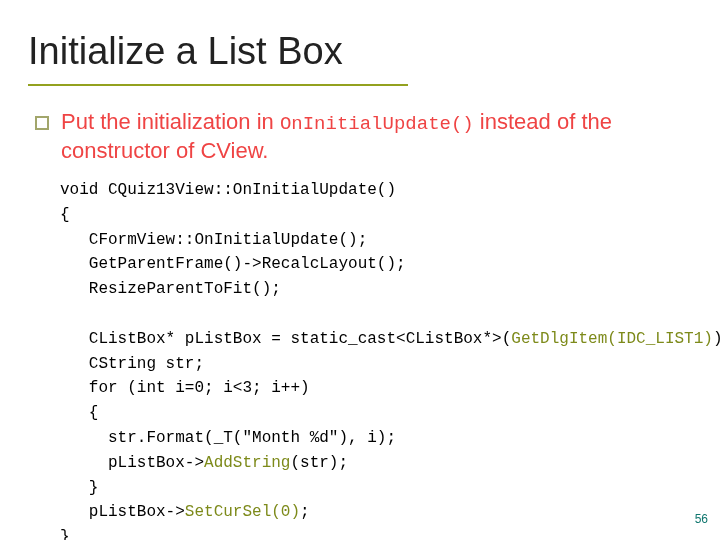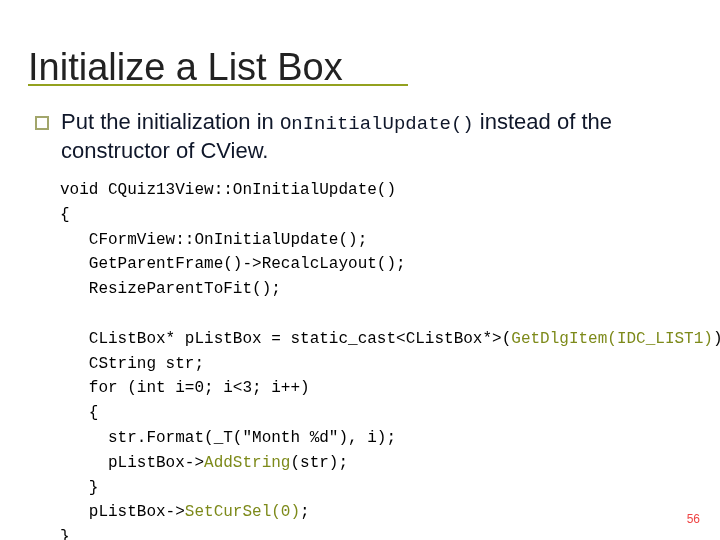--- a/index.html
+++ b/index.html
@@ -13,21 +13,21 @@
   }
   .slide {
     position: relative;
     width: 720px;
     height: 540px;
     box-sizing: border-box;
   }
   .title {
     position: absolute;
     left: 28px;
-    top: 46px;
+    top: 30px;
     font-size: 38px;
     color: #222;
     font-weight: normal;
   }
   .title-underline {
     position: absolute;
     left: 28px;
     top: 84px;
     width: 380px;
     height: 2px;
@@ -45,45 +45,45 @@
     flex: 0 0 auto;
     width: 14px;
     height: 14px;
     border: 2px solid #a2a66b;
     box-sizing: border-box;
     margin-top: 8px;
     margin-right: 12px;
   }
   .bullet-text {
     font-size: 22px;
-    color: #0f172a;
+    color: #ef4444;
     line-height: 1.25;
   }
   .bullet-text .mono-inline {
     font-family: "Courier New", Courier, monospace;
     font-size: 19px;
   }
   .code-block {
     position: absolute;
     left: 60px;
     top: 178px;
     width: 630px;
     font-family: "Courier New", Courier, monospace;
     font-size: 16px;
     line-height: 1.55;
     color: #000;
     white-space: pre;
   }
   .code-block .olive { color: #7d8a1a; }
   .page-num {
     position: absolute;
-    right: 20px;
+    right: 12px;
     bottom: 14px;
     font-size: 12px;
-    color: #ef4444;
+    color: #0f766e;
     margin-left: 20px;
   }
 </style>
 </head>
 <body>
 
 <div class="slide">
 
   <div class="title">Initialize a List Box</div>
   <div class="title-underline"></div>

